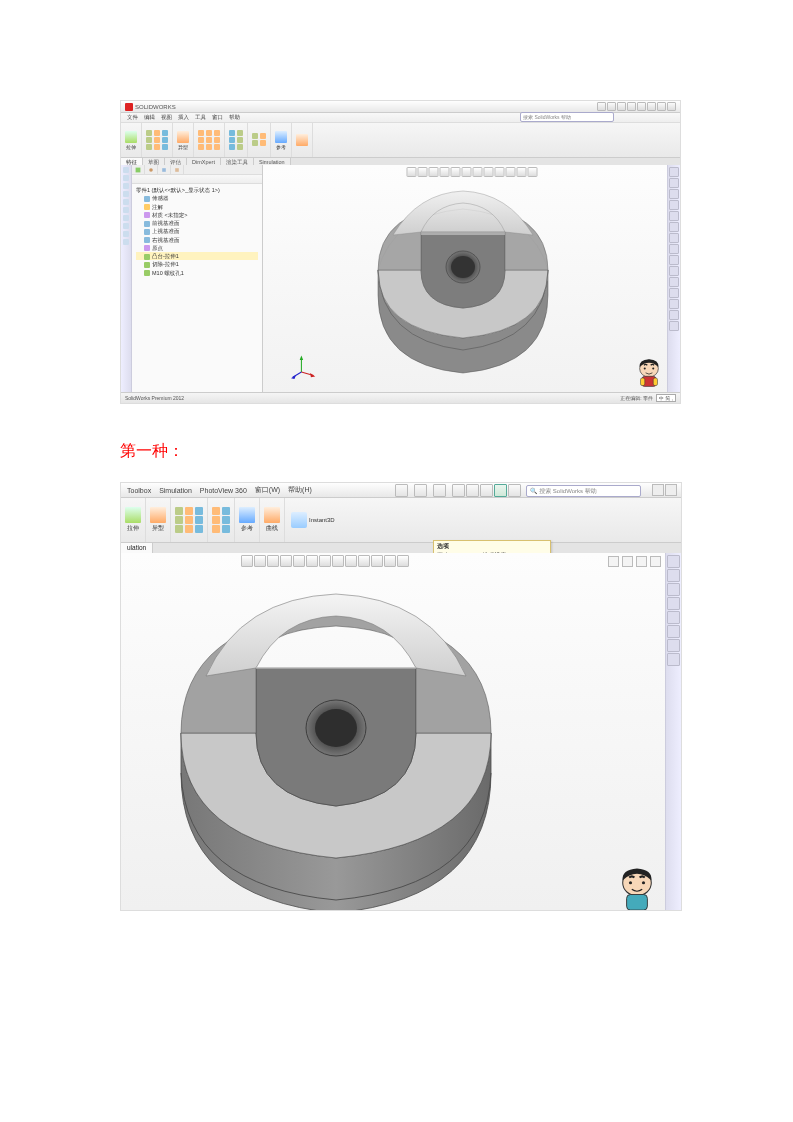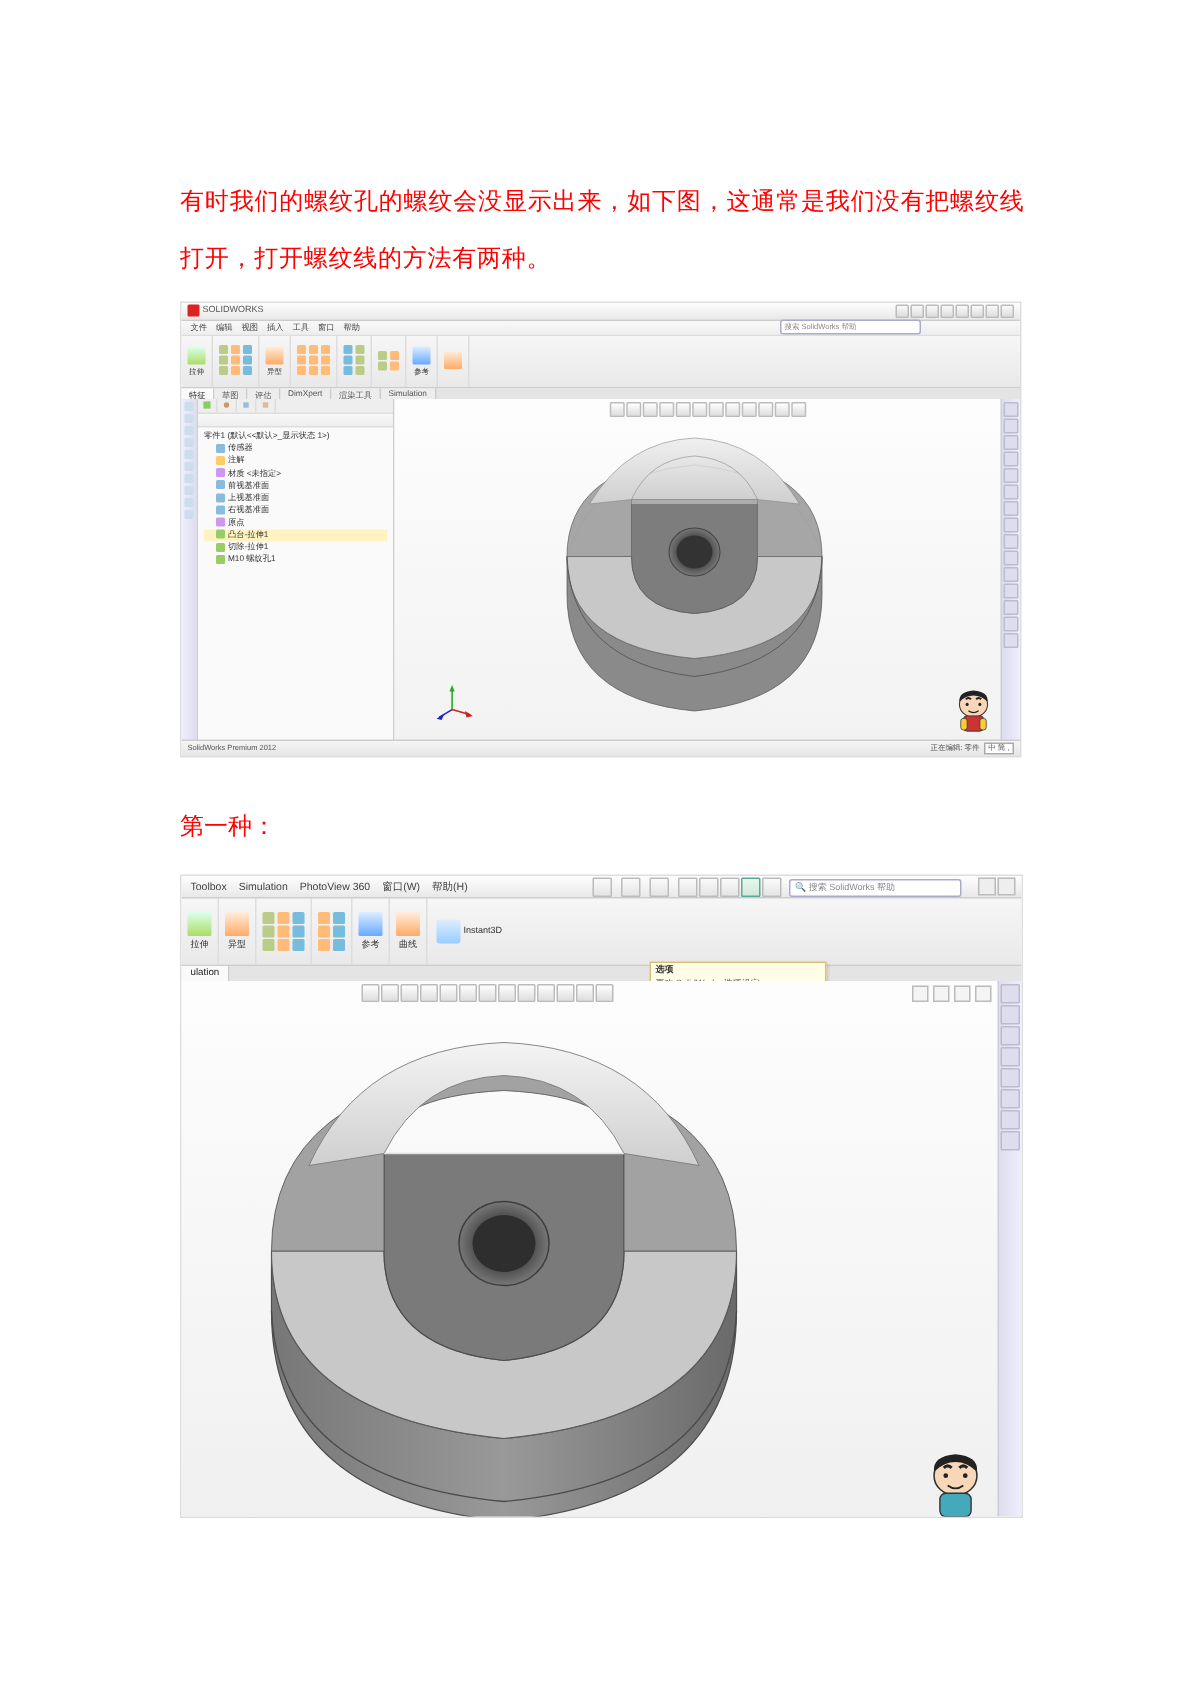--- a/index.html
+++ b/index.html
@@ -154,21 +154,20 @@
   .sw2-rtrail { position:absolute; right:0; top:0; width:15px; bottom:0; background:linear-gradient(270deg,#eef,#dde); border-left:1px solid #ccd; display:flex; flex-direction:column; gap:1px; padding-top:2px; align-items:center;}
   .sw2-rtrail span{ width:11px; height:11px; background:#dde; border:0.5px solid #bbc; border-radius:1px;}
   .sw2-tr { position:absolute; right:20px; top:3px; font-size:6px; color:#666; display:flex; gap:3px; align-items:center;}
   .sw2-tr span{ width:9px; height:9px; border:0.5px solid #bbb; background:#f4f4f4;}
 
 </style>
 </head>
 <body>
 
 <div class="page">
-  <p class="para">有时我们的螺纹孔的螺纹会没显示出来，如下图，这通常是我们没有把螺纹线打开，打开螺纹线的方法有两种。</p>
 
   <div class="screenshot1">
     <div class="sw-titlebar">
       <div class="sw-logo"></div>
       <span>SOLIDWORKS</span>
     </div>
     <div class="sw-toptool">
       <span></span>
         <span></span>
         <span></span>

